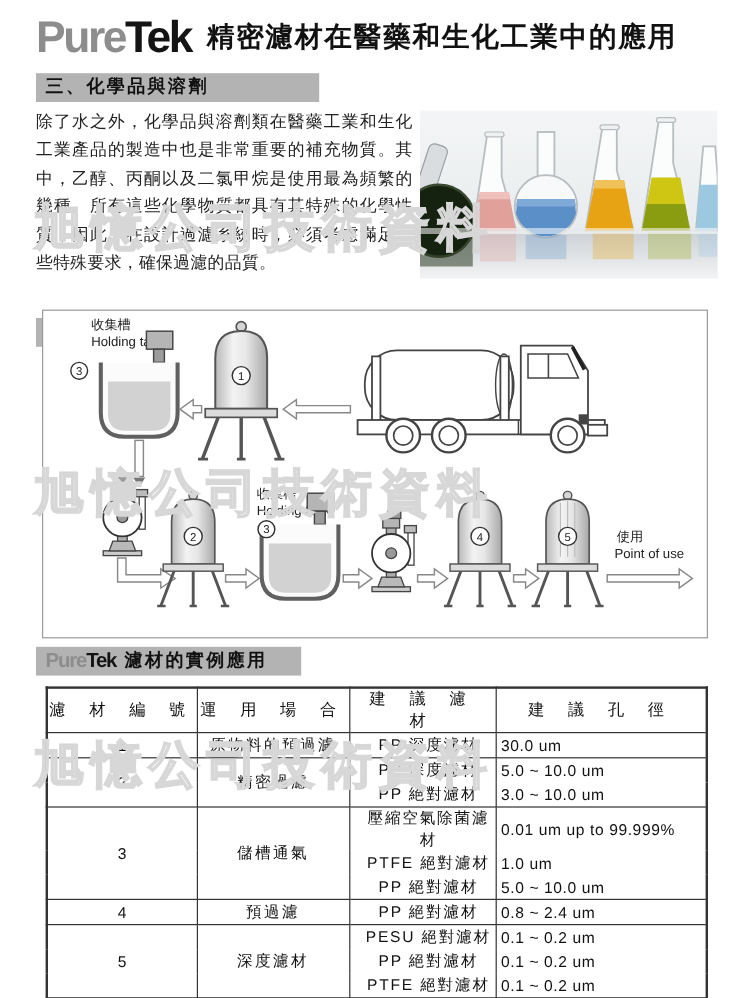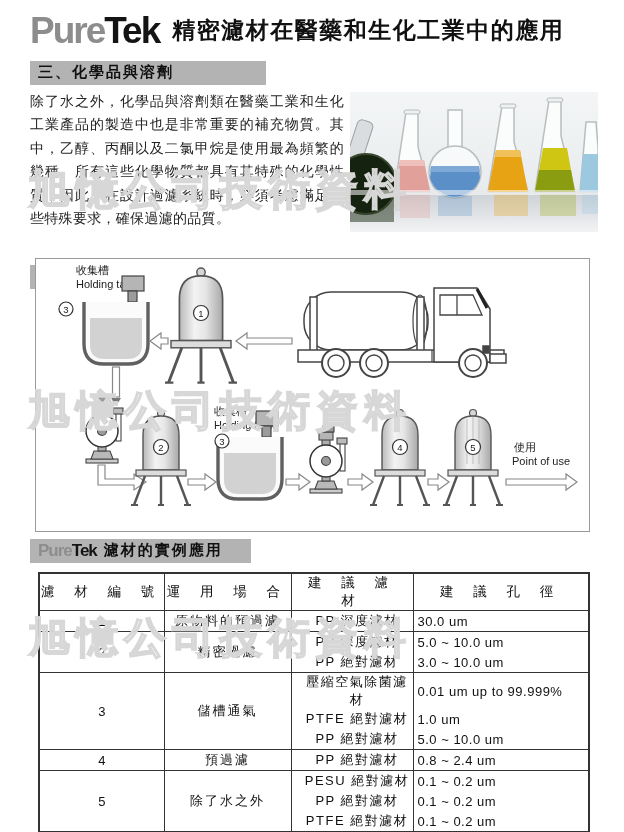--- a/index.html
+++ b/index.html
@@ -322,21 +322,21 @@
         <td class="c4">5.0 ~ 10.0 um</td>
       </tr>
       <tr class="group-end">
         <td class="c1" rowspan="1">4</td>
         <td class="c2" rowspan="1">預過濾</td>
         <td class="c3">PP 絕對濾材</td>
         <td class="c4">0.8 ~  2.4 um</td>
       </tr>
       <tr>
         <td class="c1" rowspan="3">5</td>
-        <td class="c2" rowspan="3">除了水之外</td>
+        <td class="c2" rowspan="3">深度濾材</td>
         <td class="c3">PESU 絕對濾材</td>
         <td class="c4">0.1 ~  0.2 um</td>
       </tr>
       <tr>
         <td class="c3">PP 絕對濾材</td>
         <td class="c4">0.1 ~  0.2 um</td>
       </tr>
       <tr class="group-end">
         <td class="c3">PTFE 絕對濾材</td>
         <td class="c4">0.1 ~  0.2 um</td>

